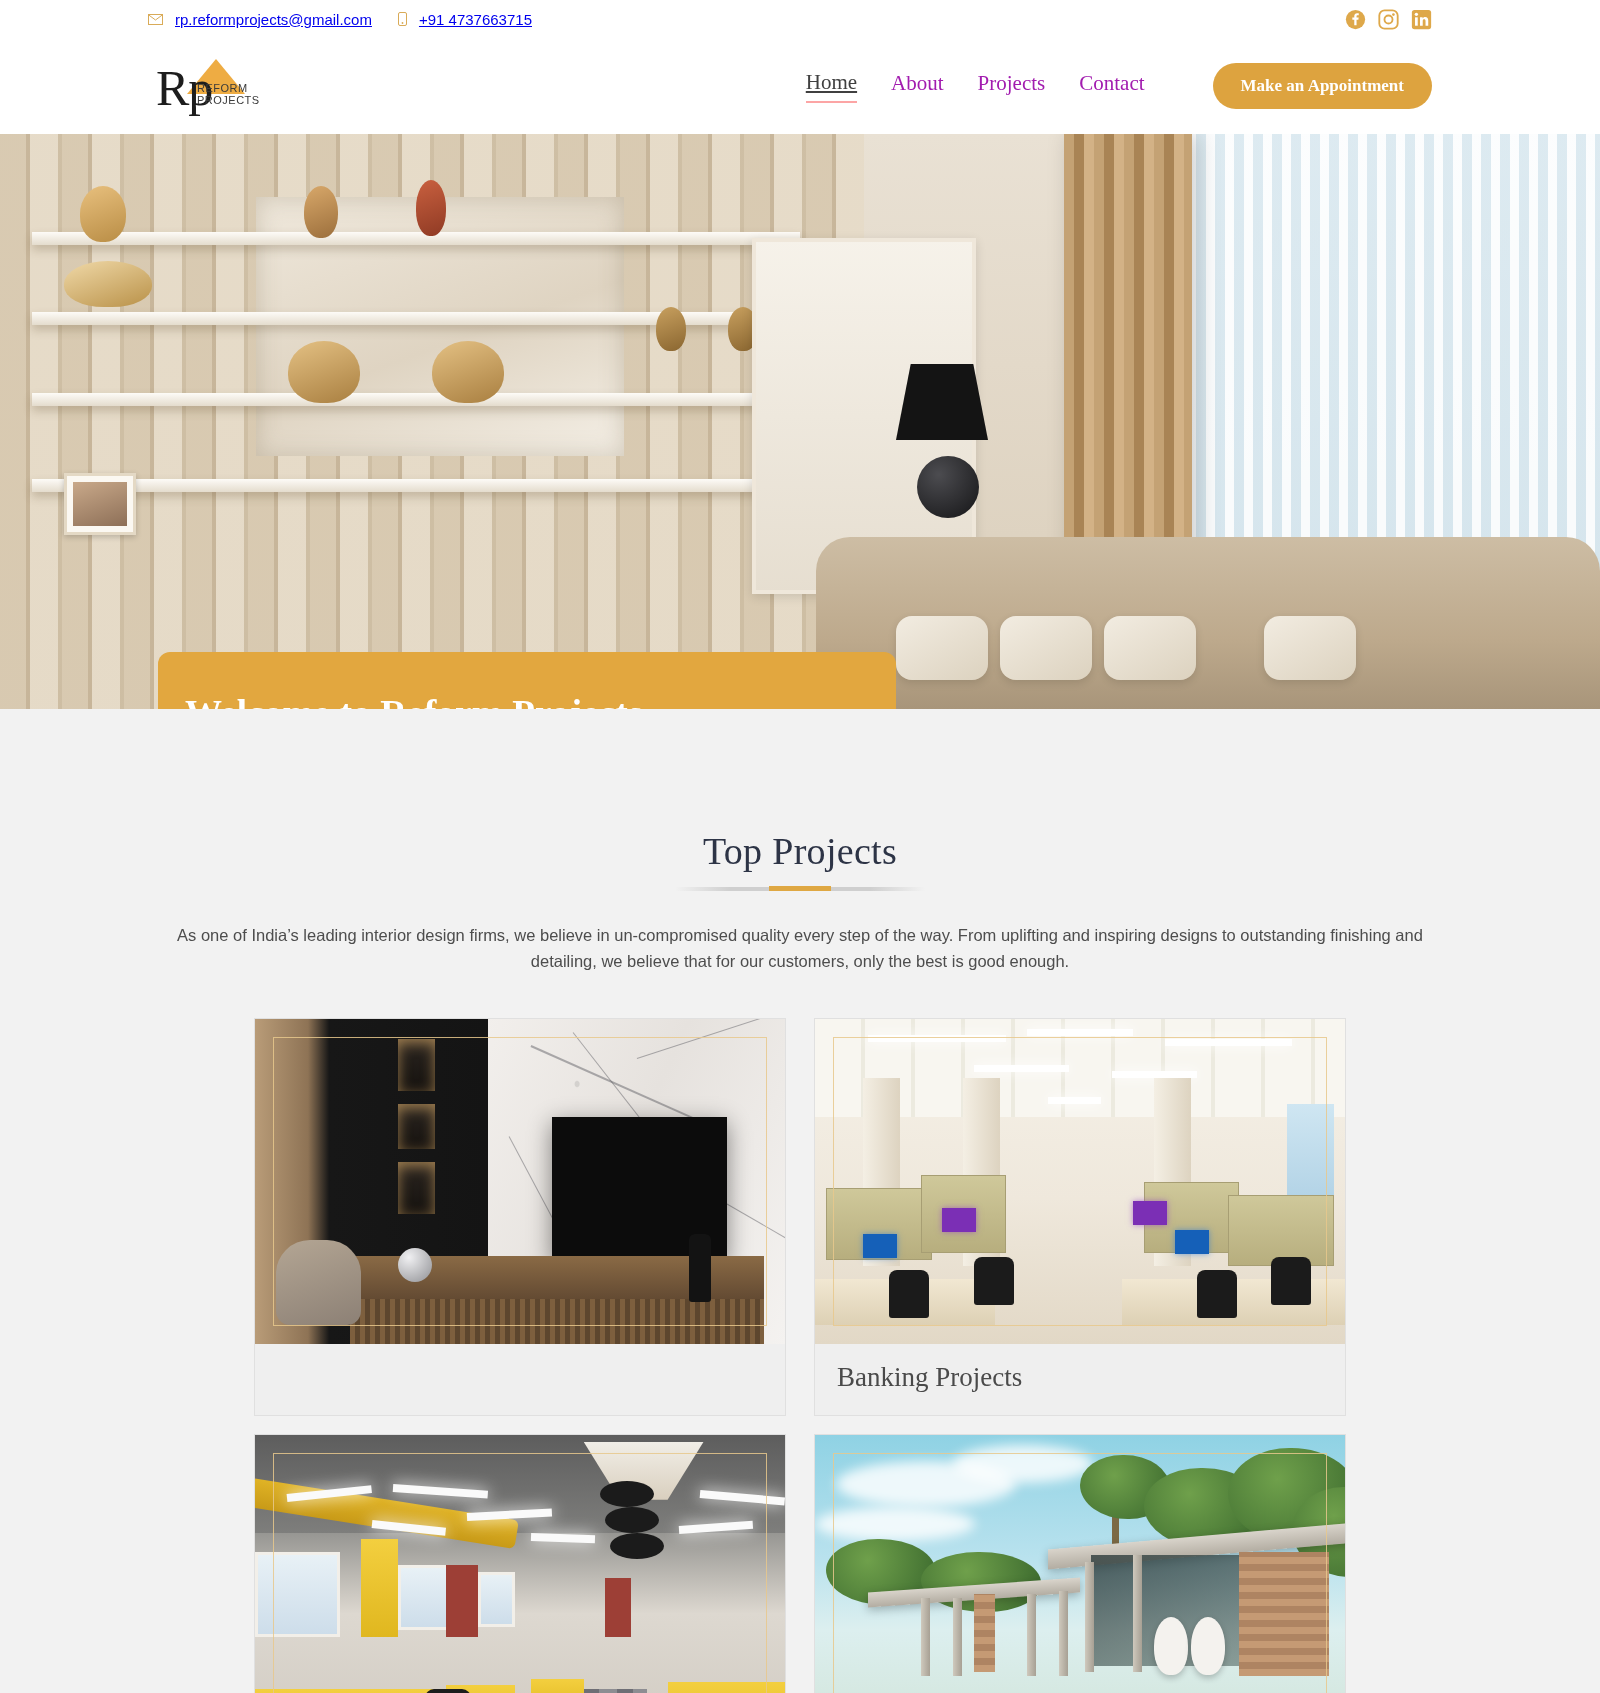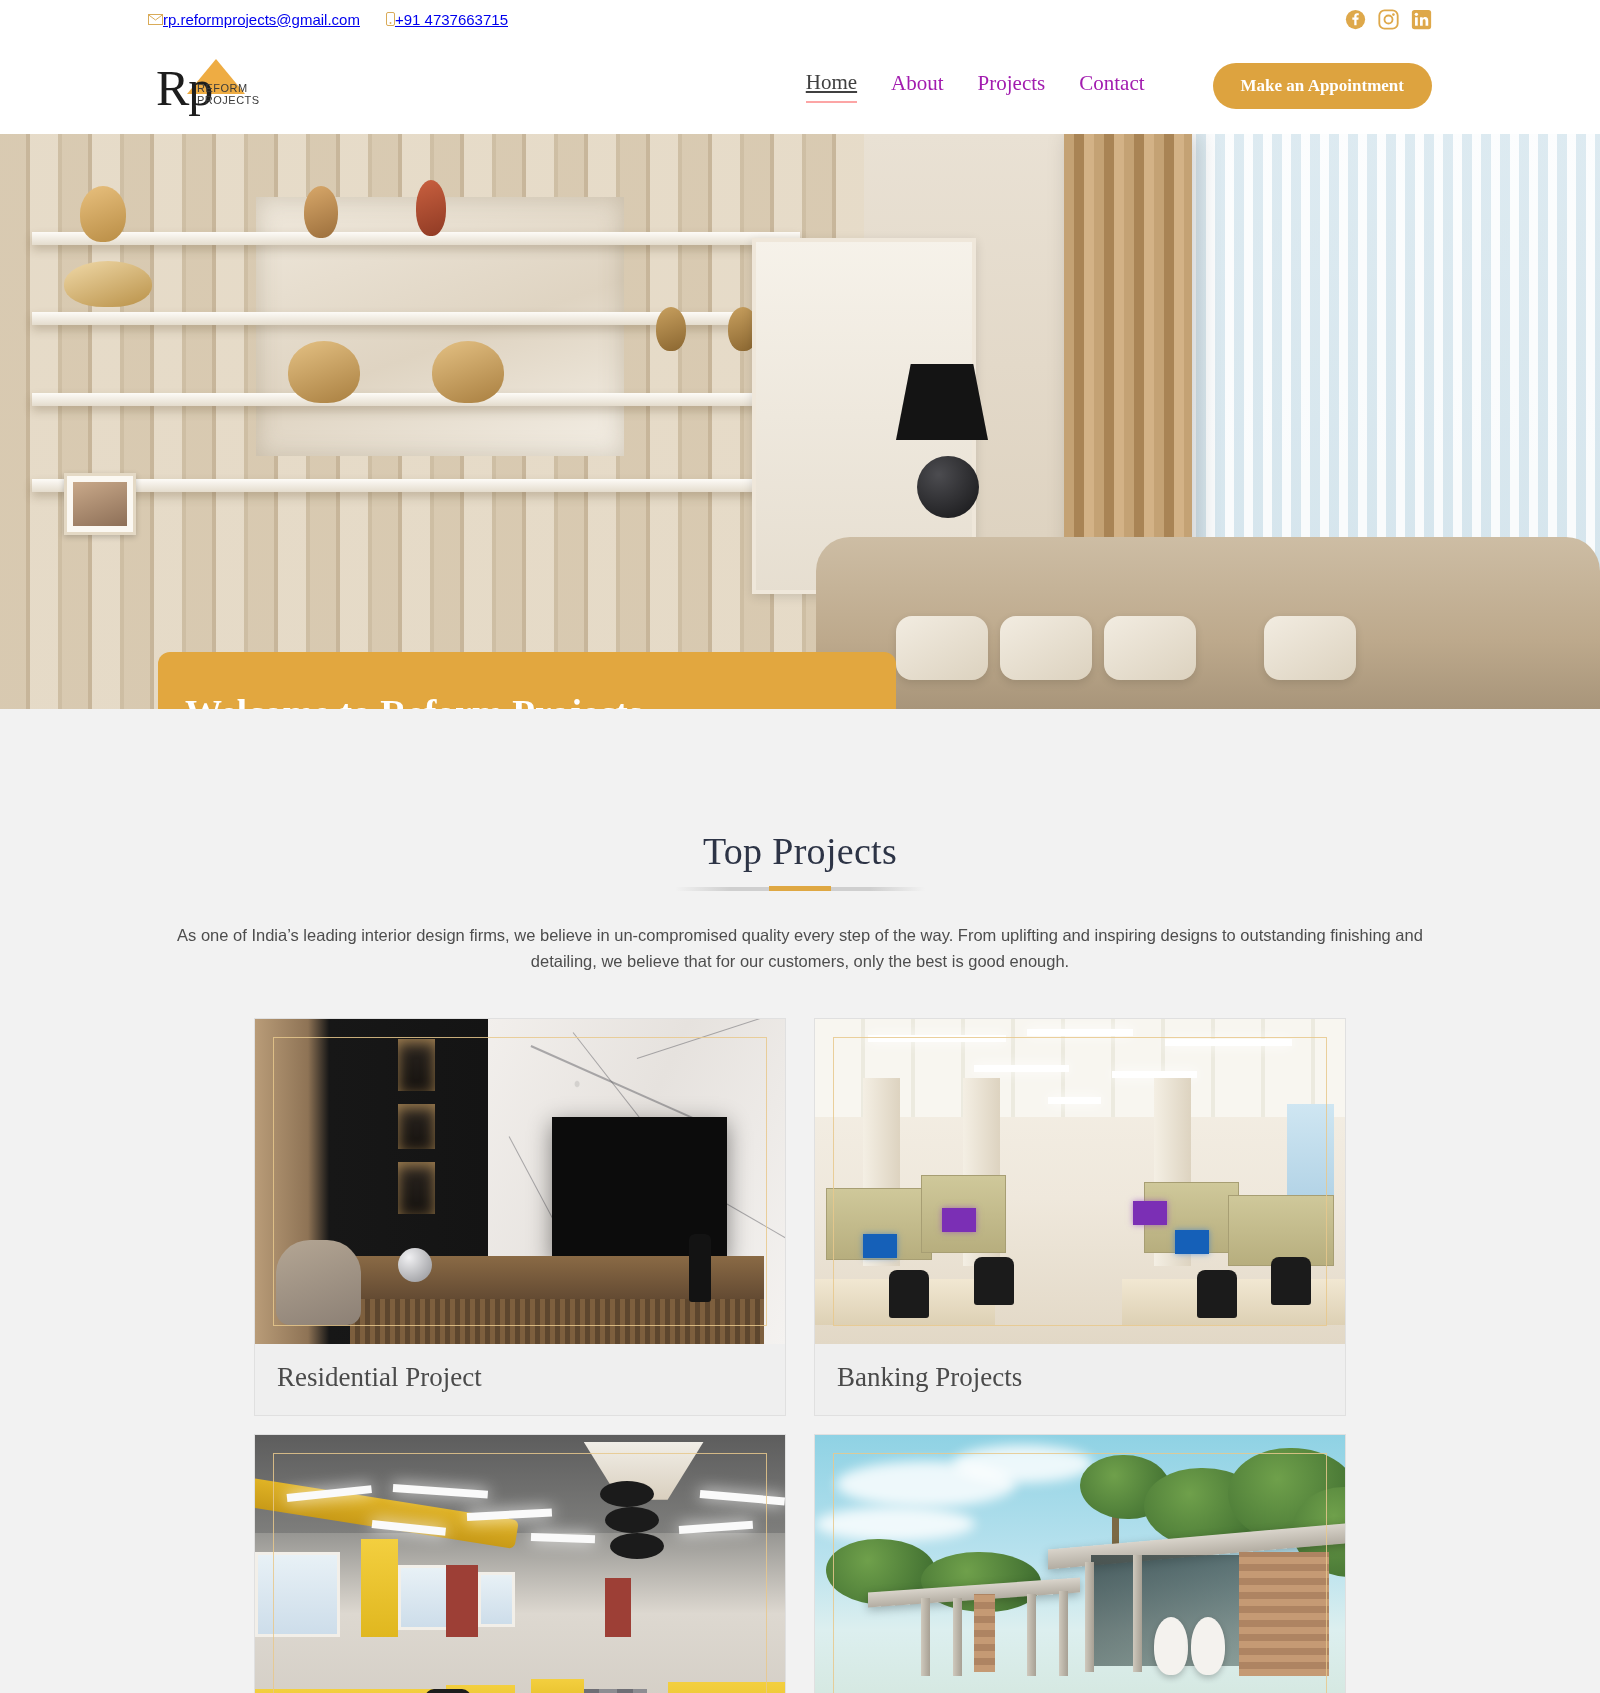--- a/index.html
+++ b/index.html
@@ -16,21 +16,21 @@
   .topbar{
     height:38px;
     background:#ffffff;
     display:flex;
     align-items:center;
     padding:0 168px 0 148px;
     font-size:15px;
     color:#4a4a4a;
   }
   .topbar-left{ display:flex; align-items:center; gap:26px; }
-  .tb-item{ display:flex; align-items:center; gap:0; white-space:nowrap; }
+  .tb-item{ display:flex; align-items:center; gap:12px; white-space:nowrap; }
   .tb-item svg{ display:block; }
   .topbar-spacer{ flex:1; }
   .socials{ display:flex; align-items:center; gap:12px; }
   .socials svg{ display:block; }
 
   
   .header{
     height:96px;
     background:#ffffff;
     display:flex;
@@ -575,21 +575,20 @@
           <div class="niche" style="top:44%;height:16%"></div>
           <div class="tv"></div>
           <div class="console"></div>
           <div class="slats"></div>
           <div class="chair"></div>
           <div class="ball"></div>
           <div class="vaseblk"></div>
         </div>
         <div class="inner-frame"></div>
       </div>
-      <div class="card-label">Residential Project</div>
     </div>
 
     <div class="card">
       <div class="card-media">
         <div class="sc-bank">
           <div class="ceil"></div>
           <div class="strip" style="left:10%;top:5%;width:26%"></div>
           <div class="strip" style="left:40%;top:3%;width:20%"></div>
           <div class="strip" style="left:66%;top:6%;width:24%"></div>
           <div class="strip" style="left:30%;top:14%;width:18%"></div>

